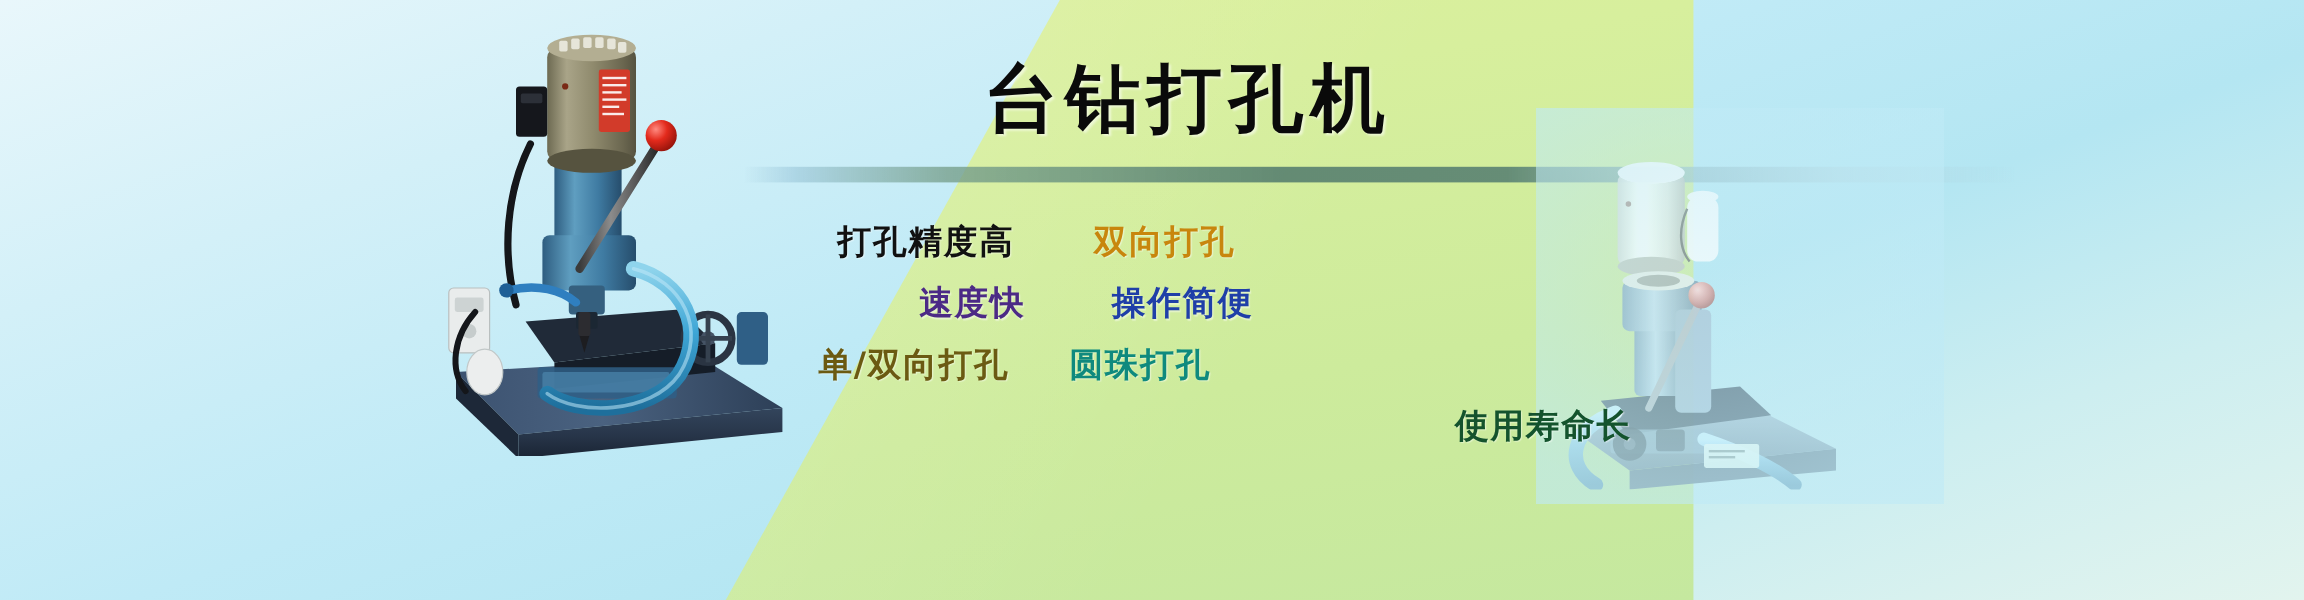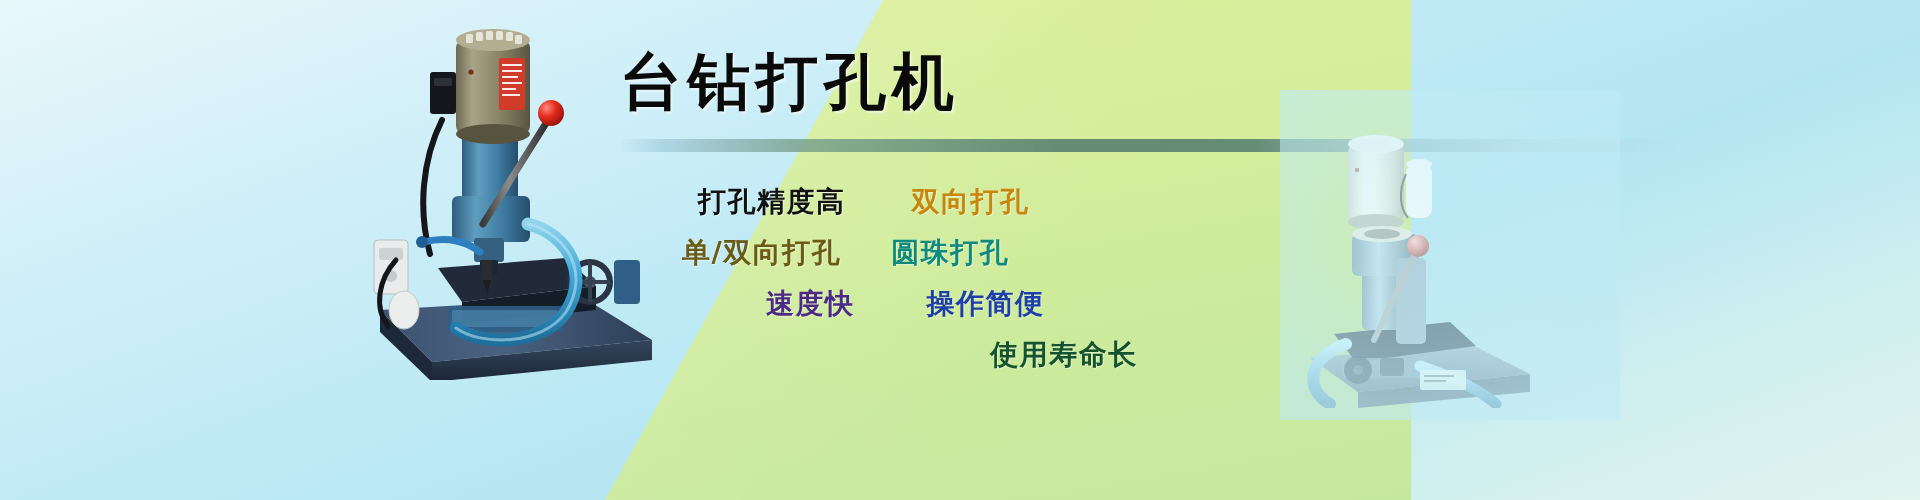--- a/index.html
+++ b/index.html
@@ -34,21 +34,21 @@
       rgba(90,130,112,.92) 42%,
       rgba(92,132,115,.92) 60%,
       rgba(140,180,190,.70) 74%,
       rgba(175,205,215,.45) 86%,
       rgba(190,220,228,0) 100%);
     filter:blur(.4px);
   }
   
   .content{position:absolute;left:620px;top:0;width:740px;height:500px;}
   .title{
-    position:absolute;left:0;top:40px;width:740px;
+    position:absolute;left:0;top:40px;width:740px;text-align:center;
     font-family:Liberation Mono, monospace;
     font-weight:700;font-size:62px;letter-spacing:6px;color:#0a0a0a;
     text-shadow:2px 2px 2px rgba(255,255,255,.55);
     white-space:nowrap;
   }
   .feat-rows{position:absolute;left:0;top:176px;width:740px;}
   .frow{
     display:flex;align-items:center;justify-content:center;
     height:51px;white-space:nowrap;
   }
@@ -56,21 +56,21 @@
     font-family:"DejaVu Serif","Liberation Serif",serif;
     font-weight:700;font-size:28px;letter-spacing:1.5px;
     text-shadow:1px 1px 1px rgba(255,255,255,.45);
   }
   .r1 .feat:nth-child(1){margin-right:66px;}
   .r2 .feat:nth-child(1){margin-right:72px;}
   .r3 .feat:nth-child(1){margin-right:50px;}
   .r1{justify-content:flex-start;padding-left:78px;}
   .r2{justify-content:flex-start;padding-left:146px;}
   .r3{justify-content:flex-start;padding-left:62px;}
-  .r4{justify-content:center;padding-left:148px;}
+  .r4{justify-content:flex-end;padding-left:148px;}
 
   
   .machine-left{position:absolute;left:352px;top:10px;width:330px;height:370px;}
   .machine-right{position:absolute;left:1300px;top:108px;width:280px;height:300px;opacity:.93;}
   .machine-right svg{filter:saturate(.55) brightness(1.16);}
   .mr-haze{
     position:absolute;left:1280px;top:90px;width:340px;height:330px;
     background:radial-gradient(ellipse at 40% 45%,rgba(200,238,246,.30),rgba(191,234,246,.62) 72%);
     pointer-events:none;
   }
@@ -270,27 +270,27 @@
 
   <div class="content">
 
     <div class="title" style="color: rgb(10, 10, 10);">台钻打孔机</div>
 
     <div class="feat-rows">
       <div class="frow r1">
         <span class="feat" style="color: rgb(17, 17, 17);">打孔精度高</span>
         <span class="feat" style="color: rgb(200, 134, 13);">双向打孔</span>
       </div>
+      <div class="frow r2">
+        <span class="feat" style="color: rgb(76, 42, 134);">速度快</span>
+        <span class="feat" style="color: rgb(31, 63, 168);">操作简便</span>
+      </div>
       <div class="frow r3">
         <span class="feat" style="color: rgb(107, 90, 18);">单/双向打孔</span>
         <span class="feat" style="color: rgb(15, 138, 126);">圆珠打孔</span>
       </div>
-      <div class="frow r2">
-        <span class="feat" style="color: rgb(76, 42, 134);">速度快</span>
-        <span class="feat" style="color: rgb(31, 63, 168);">操作简便</span>
-      </div>
       <div class="frow r4">
         <span class="feat" style="color: rgb(20, 83, 45);">使用寿命长</span>
       </div>
     </div>
 
   </div>
 </div>
 
 </body></html>

